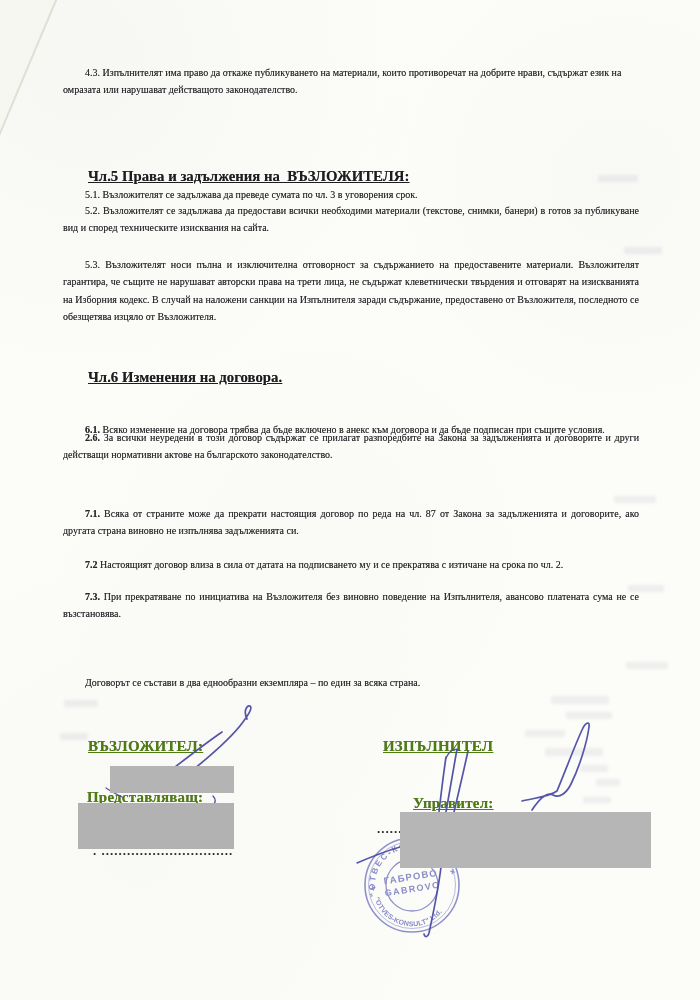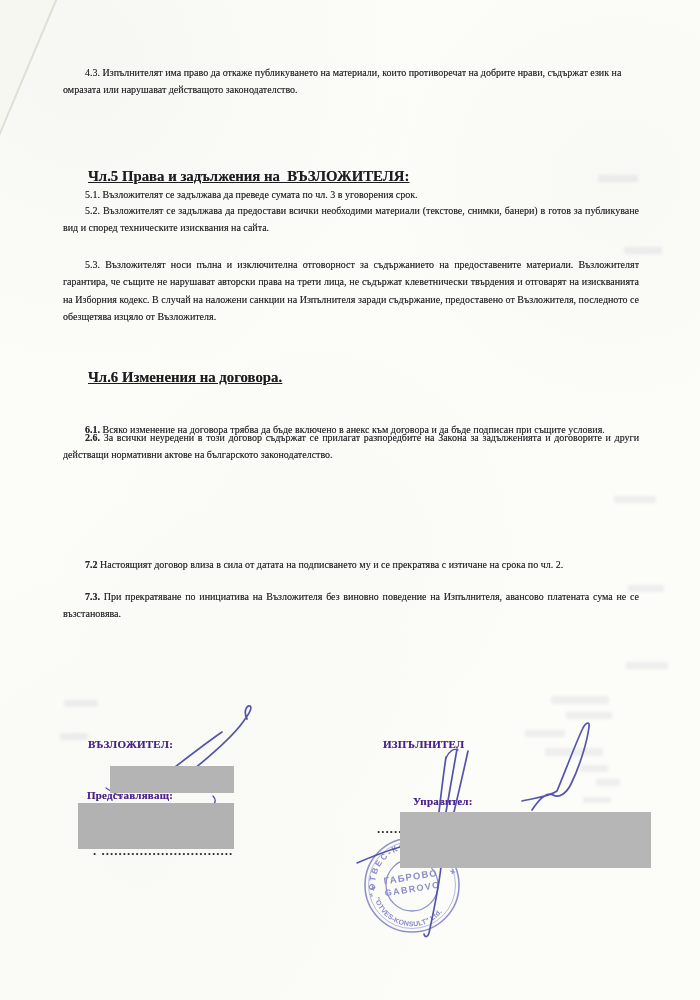--- a/index.html
+++ b/index.html
@@ -19,22 +19,22 @@
     font-size:10px;line-height:17.4px;color:#26262a;
     text-indent:22px;text-shadow:0 0 .5px rgba(35,35,40,.55);
   }
   .justify{text-align:justify;}
   .heading{
     position:absolute;left:88px;font-size:14.8px;font-weight:bold;
     color:#1d1d21;white-space:pre-wrap;text-shadow:0 0 .5px rgba(25,25,30,.55);text-decoration:underline;
   }
   .num-bold .num{font-weight:bold;}
   .sig-label{
-    position:absolute;font-weight:bold;font-size:11px;color:#4c1d95;
-    letter-spacing:.2px;text-shadow:0 0 .5px rgba(25,25,30,.5);
+    position:absolute;font-weight:bold;font-size:15px;color:#4d7c0f;
+    letter-spacing:.2px;text-shadow:0 0 .5px rgba(25,25,30,.5);text-decoration:underline;
   }
   .dots{
     position:absolute;font-size:13px;font-weight:bold;letter-spacing:1px;
     color:#2b2b2f;white-space:nowrap;
   }
   .redact{position:absolute;z-index:3;}
   .smudge{
     position:absolute;z-index:0;border-radius:2px;
     background:rgba(112,114,142,.10);filter:blur(1.5px);
   }
@@ -78,23 +78,25 @@
 
   <div class="heading" id="h5">Чл.5 Права и задължения на  ВЪЗЛОЖИТЕЛЯ:</div>
   <div class="para" id="p51"><span class="num">5.1.</span> <span>Възложителят се задължава да преведе сумата по чл. 3 в уговорения срок.</span></div>
   <div class="para justify" id="p52"><span class="num">5.2.</span> <span>Възложителят се задължава да предостави всички необходими материали (текстове, снимки, банери) в готов за публикуване вид и според техническите изисквания на сайта.</span></div>
   <div class="para justify" id="p53"><span class="num">5.3.</span> <span>Възложителят носи пълна и изключителна отговорност за съдържанието на предоставените материали. Възложителят гарантира, че същите не нарушават авторски права на трети лица, не съдържат клеветнически твърдения и отговарят на изискванията на Изборния кодекс. В случай на наложени санкции на Изпълнителя заради съдържание, предоставено от Възложителя, последното се обезщетява изцяло от Възложителя.</span></div>
 
   <div class="heading" id="h6">Чл.6 Изменения на договора.</div>
   <div class="para justify num-bold" id="p61"><span class="num">6.1.</span> <span>Всяко изменение на договора трябва да бъде включено в анекс към договора и да бъде подписан при същите условия.</span></div>
   <div class="para justify num-bold" id="p62"><span class="num">2.6.</span> <span>За всички неуредени в този договор съдържат се прилагат разпоредбите на Закона за задълженията и договорите и други действащи нормативни актове на българското законодателство.</span></div>
 
+  <div class="para justify num-bold" id="p71"><span class="num">7.1.</span> <span>Всяка от страните може да прекрати настоящия договор по реда на чл. 87 от Закона за задълженията и договорите, ако другата страна виновно не изпълнява задълженията си.</span></div>
   <div class="para num-bold" id="p72"><span class="num">7.2</span> <span>Настоящият договор влиза в сила от датата на подписването му и се прекратява с изтичане на срока по чл. 2.</span></div>
   <div class="para justify num-bold" id="p73"><span class="num">7.3.</span> <span>При прекратяване по инициатива на Възложителя без виновно поведение на Изпълнителя, авансово платената сума не се възстановява.</span></div>
 
+  <div class="para" id="closing">Договорът се състави в два еднообразни екземпляра – по един за всяка  страна.</div>
 
   <div class="sig-label" style="left:88px;top:738px;">ВЪЗЛОЖИТЕЛ:</div>
   <div class="sig-label" style="left:383px;top:738px;">ИЗПЪЛНИТЕЛ</div>
   <div class="sig-label" style="left:87px;top:789px;">Представляващ:</div>
   <div class="sig-label" style="left:413px;top:795px;">Управител:</div>
   <div class="dots" style="left:93px;top:843px;">. ...............................</div>
   <div class="dots" style="left:377px;top:821px;">......</div>
 </div>
 
 <svg class="overlay" width="700" height="1000" viewBox="0 0 700 1000">

